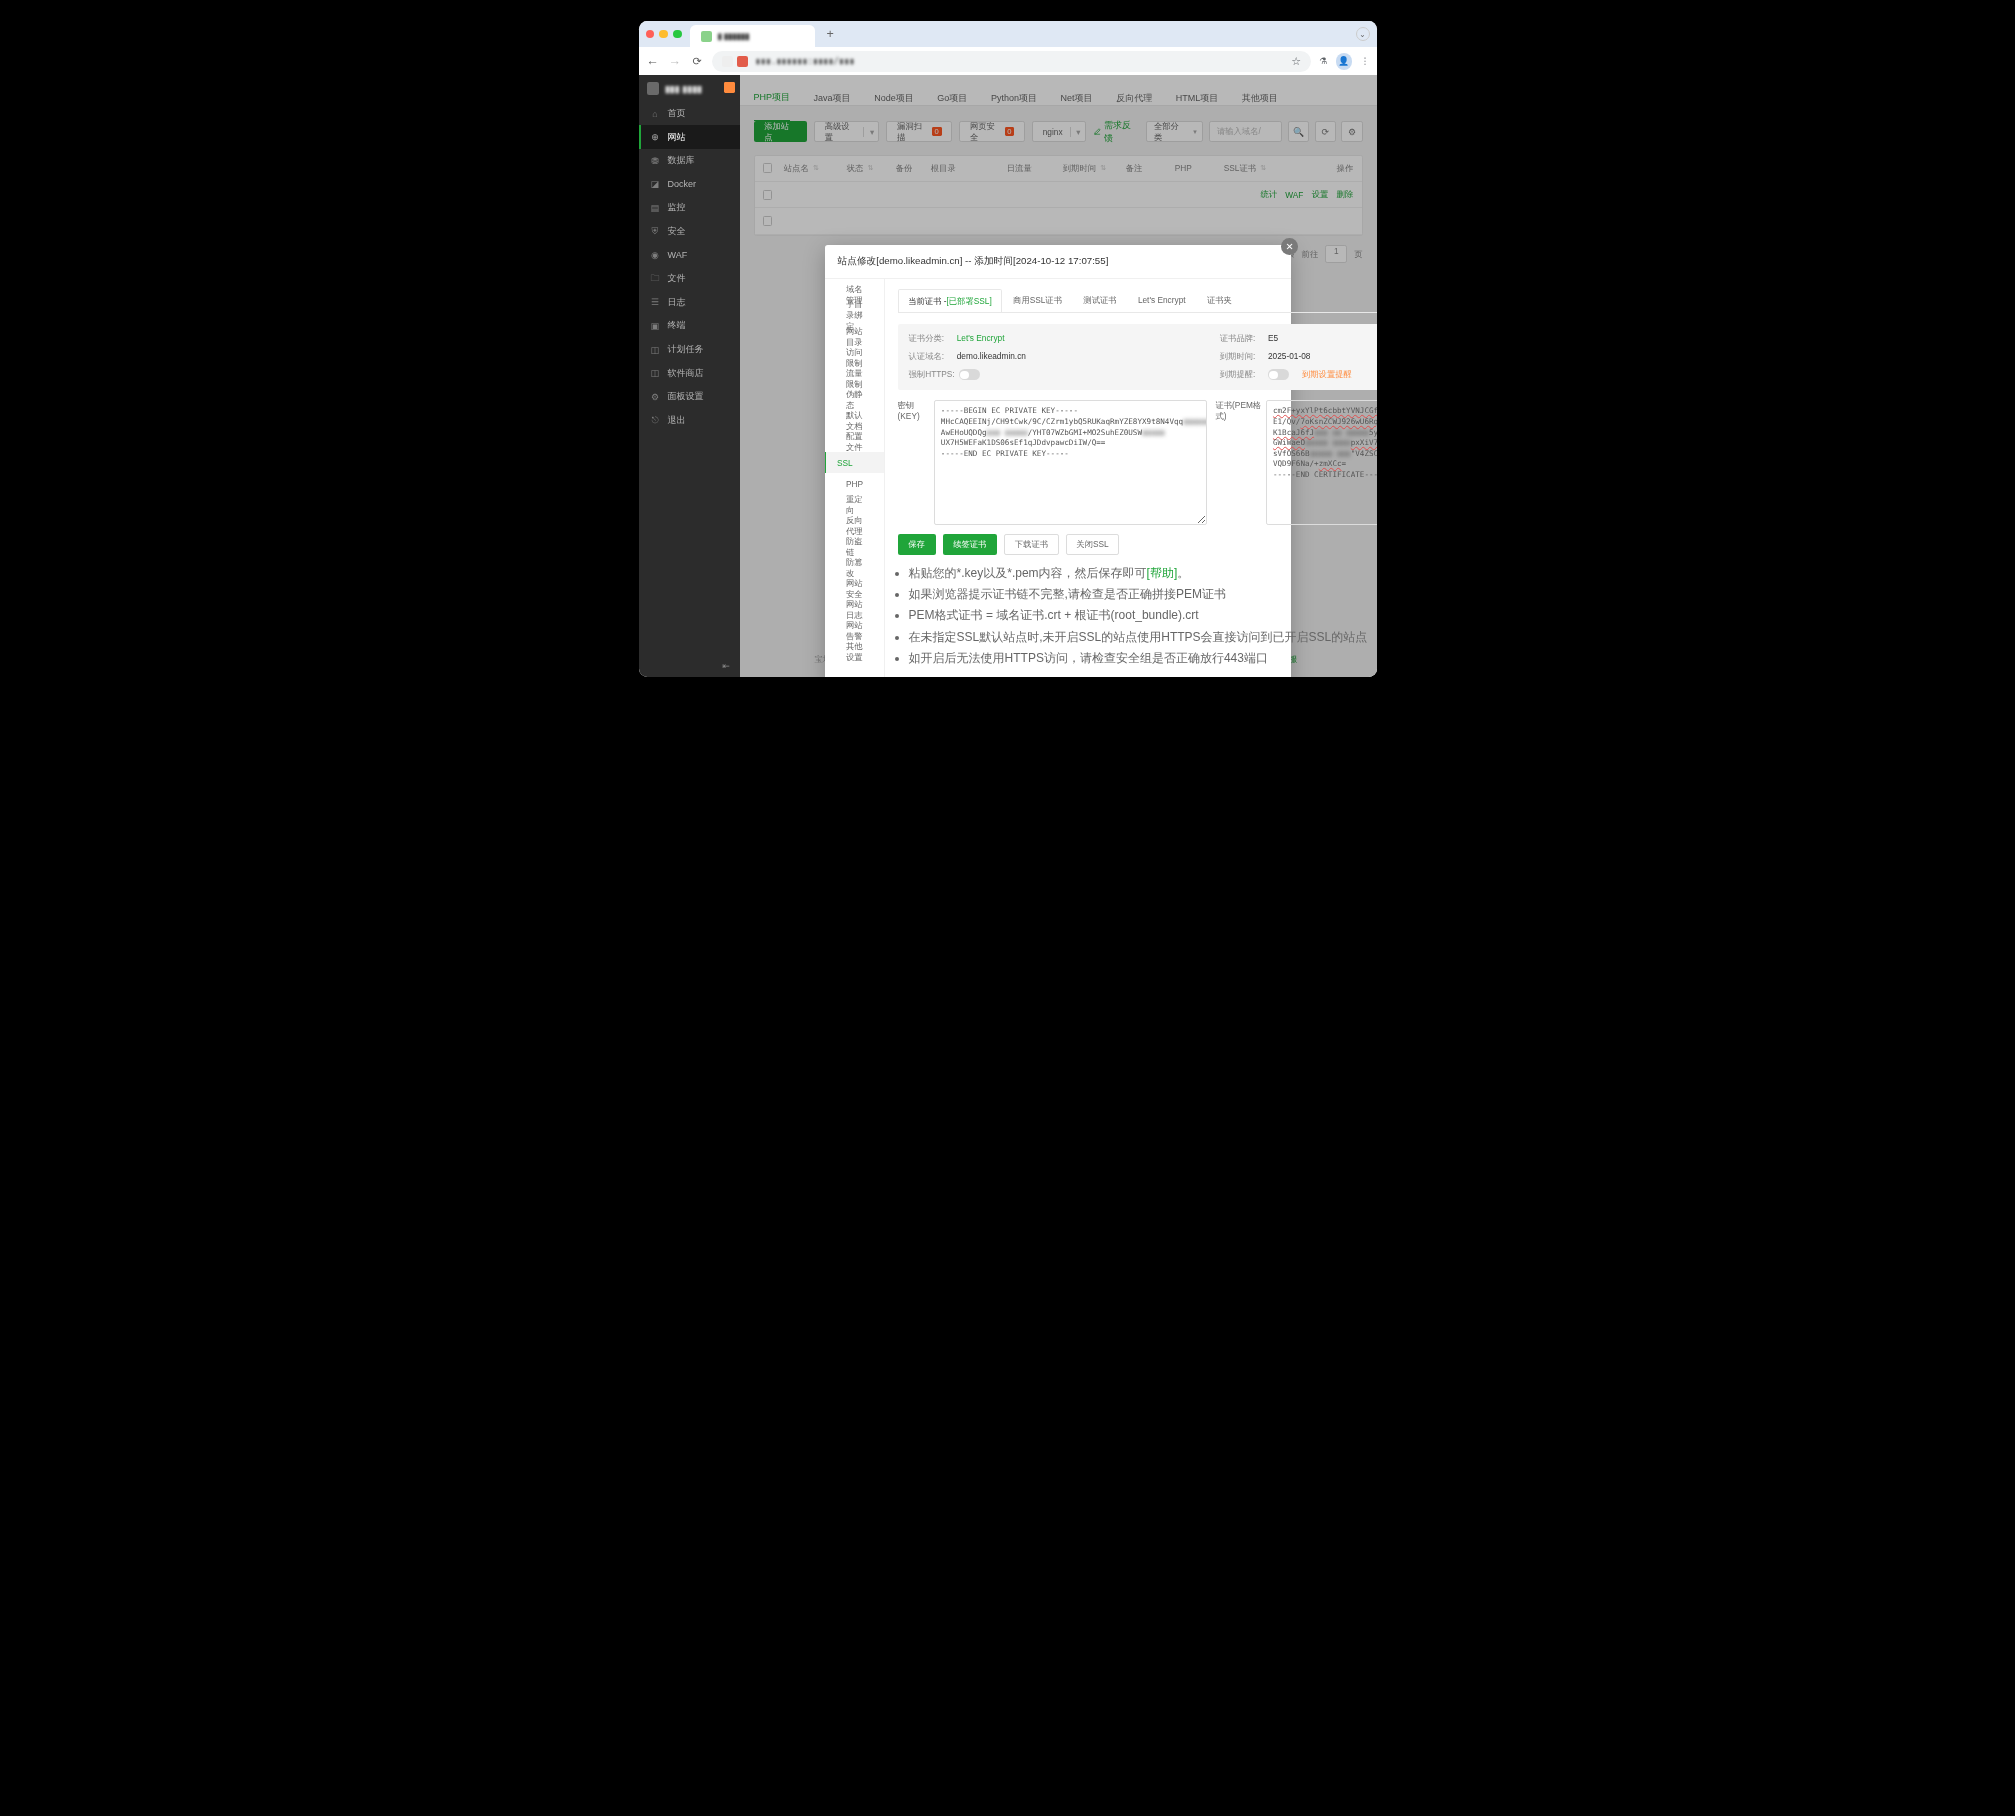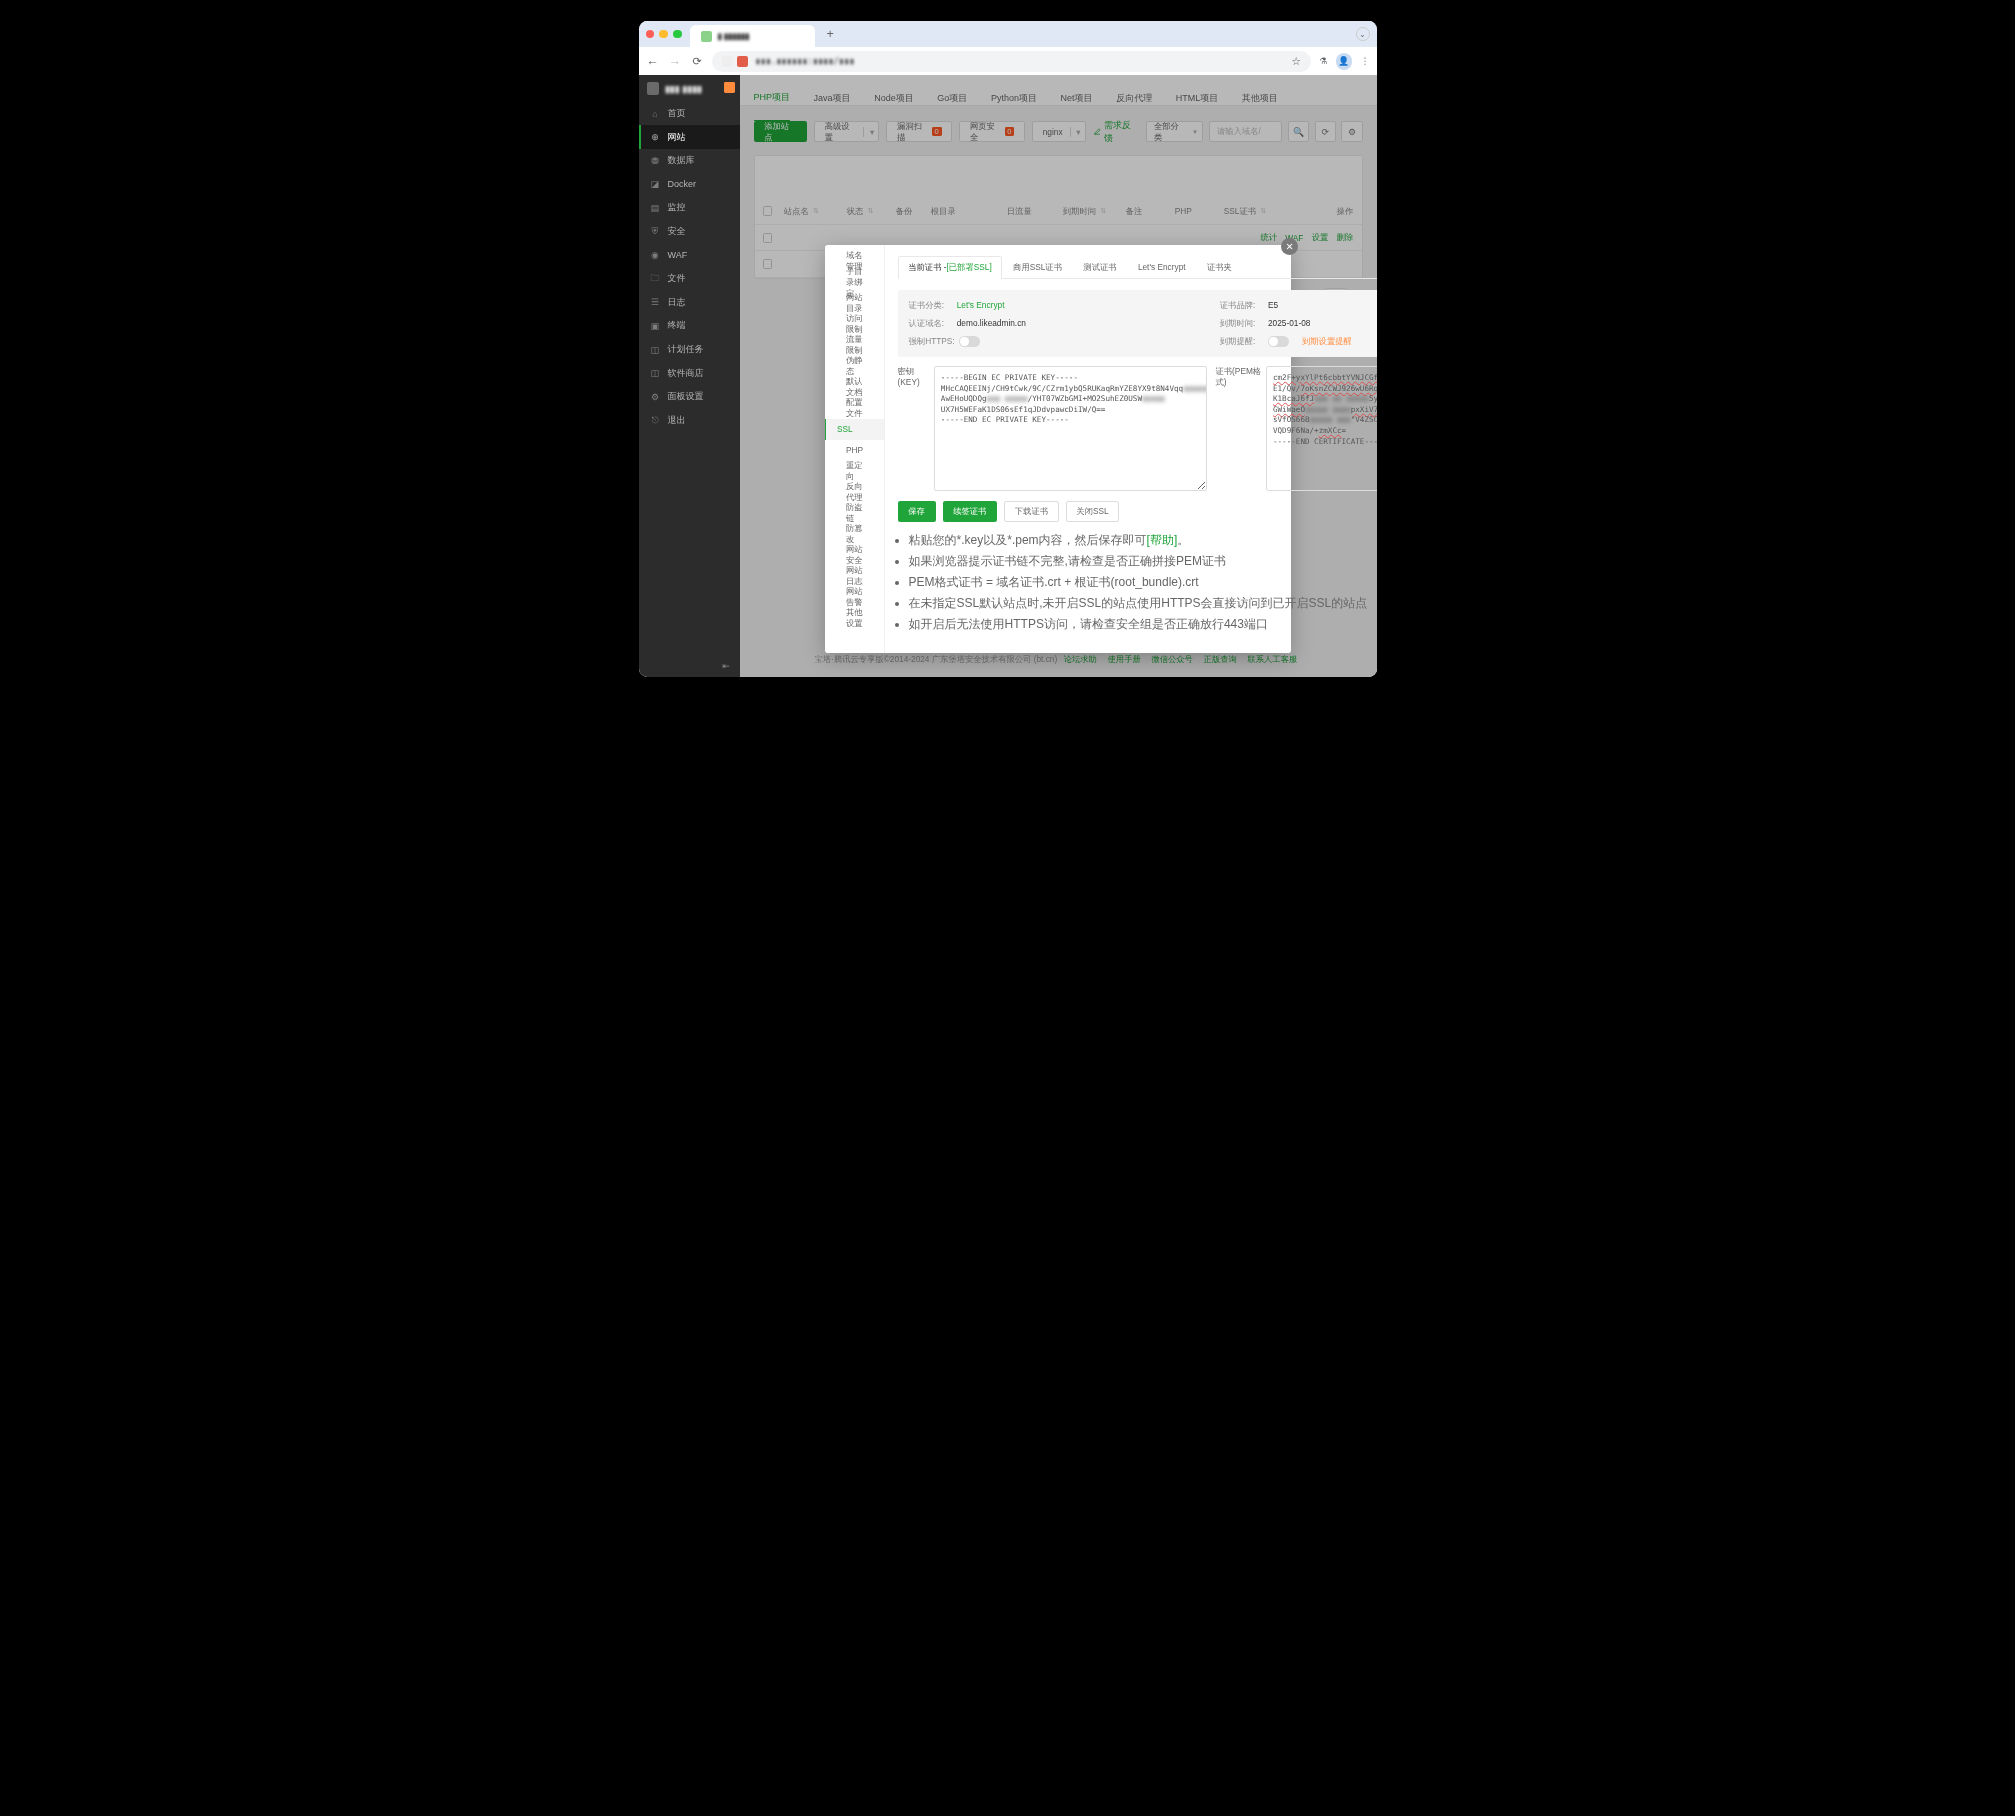--- a/index.html
+++ b/index.html
@@ -59,21 +59,21 @@
 .split-caret { border-left: 0.7px solid #dcdcdc; margin-left: 7px; padding-left: 5.6px; color: #aaa; }
 .badge-num { background: #ff5722; color: #fff; border-radius: 1.4px; padding: 0 2.8px; font-size: 7.6px; margin-left: 2.8px; }
 .toolbar-right { margin-left: auto; display: flex; gap: 5.6px; align-items: center; }
 .select-box { height: 21px; background: #fff; border: 0.7px solid #dcdcdc; border-radius: 2.1px; padding: 0 16.7px 0 7px; display: flex; align-items: center; color: #666; font-size: 8.3px; position: relative; }
 .select-box::after { content: "▾"; position: absolute; right: 5.6px; color: #aaa; font-size: 7px; }
 .search-input { height: 21px; background: #fff; border: 0.7px solid #dcdcdc; border-radius: 2.1px; padding: 0 7px; width: 76px; color: #bbb; font-size: 8.3px; display: flex; align-items: center; }
 .icon-btn { width: 22px; height: 21px; background: #fff; border: 0.7px solid #dcdcdc; border-radius: 2.1px; display: flex; align-items: center; justify-content: center; color: #777; cursor: pointer; }
 
 .table { margin-top: 9.7px; background: #fff; border: 0.7px solid #e8e8e8; border-radius: 2.1px; }
 .th-row, .td-row { display: flex; align-items: center; height: 26.4px; padding: 0 8.3px; font-size: 8.3px; }
-.th-row { border-bottom: 0.7px solid #f0f0f0; color: #888; margin-top: 43px; }
+.th-row { border-bottom: 0.7px solid #f0f0f0; color: #888; }
 .td-row { border-bottom: 0.7px solid #f0f0f0; }
 .col { display: flex; align-items: center; gap: 2.8px; }
 .col-check { width: 21px; }
 .col-site { width: 63px; }
 .col-status { width: 49px; }
 .col-bak { width: 35px; }
 .col-root { width: 76px; }
 .col-flow { width: 56px; }
 .col-expire { width: 63px; }
 .col-note { width: 49px; }
@@ -359,20 +359,21 @@
       <a>论坛求助</a>
       <a>使用手册</a>
       <a>微信公众号</a>
       <a>正版查询</a>
       <a>联系人工客服</a>
     </div>
 
     <div class="overlay"></div>
     <div class="modal">
       <div class="modal-close">✕</div>
+      <div class="modal-title">站点修改[demo.likeadmin.cn] -- 添加时间[2024-10-12 17:07:55]</div>
       <div class="modal-body">
         <div class="modal-side">
           <div class="modal-side-item">域名管理</div>
           <div class="modal-side-item">子目录绑定</div>
           <div class="modal-side-item">网站目录</div>
           <div class="modal-side-item">访问限制</div>
           <div class="modal-side-item">流量限制</div>
           <div class="modal-side-item">伪静态</div>
           <div class="modal-side-item">默认文档</div>
           <div class="modal-side-item">配置文件</div>

